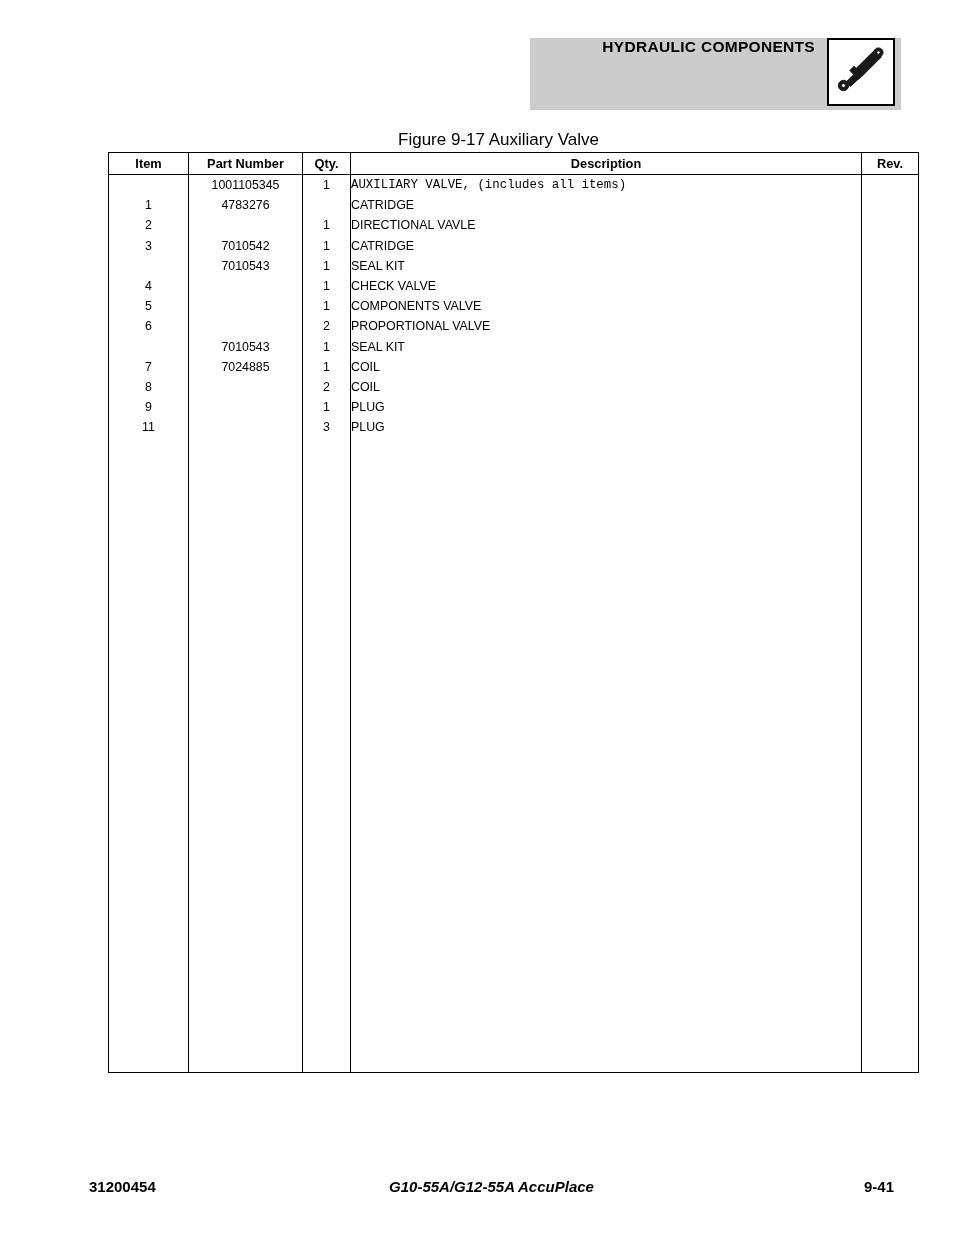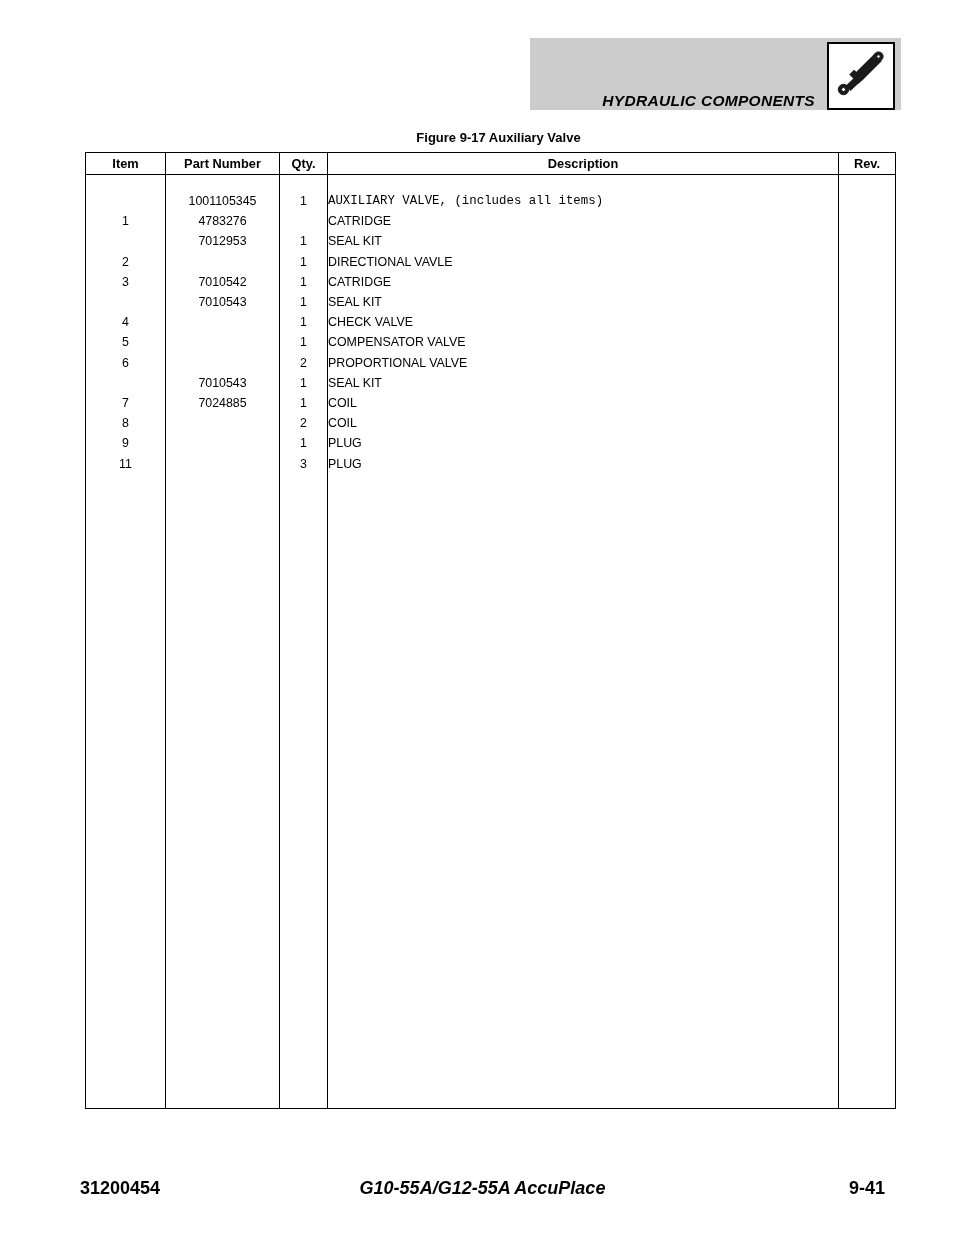--- a/index.html
+++ b/index.html
@@ -18,23 +18,22 @@
 
   
   #header-band {
     position: absolute;
     left: 530px;
     top: 38px;
     width: 371px;
     height: 72px;
     background: #cccccc;
     display: flex;
-    align-items: flex-end;
+    align-items: flex-start;
     justify-content: flex-end;
-    font-style: italic;
   }
   #header-title {
     font-size: 15.5px;
     font-weight: bold;
     letter-spacing: 0.3px;
     color: #000;
     white-space: nowrap;
     margin-right: 12px;
   }
   #header-icon-box {
@@ -48,28 +47,28 @@
   }
   #header-icon-box svg { display: block; }
 
   
   #figure-caption {
     position: absolute;
     left: 96px;
     top: 130px;
     width: 805px;
     text-align: center;
-    font-size: 13px;
-    font-weight: bold;
+    font-size: 17px;
+    font-weight: normal;
   }
 
   
   #parts-table {
     position: absolute;
-    left: 85px;
+    left: 108px;
     top: 152px;
     width: 805px;
     border-collapse: collapse;
     table-layout: fixed;
   }
   #parts-table th,
   #parts-table td {
     border-left: 1.3px solid #000;
     border-right: 1.3px solid #000;
     padding: 0;
@@ -80,46 +79,46 @@
   }
   #parts-table thead th {
     border-top: 1.6px solid #000;
     border-bottom: 1.3px solid #000;
     font-weight: bold;
     text-align: center;
     height: 21px;
     line-height: 21px;
     font-size: 12.8px;
   }
-  #parts-table tbody tr:first-child td { padding-top: 16px; }
+  #parts-table tbody tr:first-child td { padding-top: 0; }
   .col-item  { width: 79px;  text-align: center; }
   .col-part  { width: 113px; text-align: center; }
   .col-qty   { width: 47px;  text-align: center; }
   .col-desc  { width: 510px; text-align: left; }
   .col-rev   { width: 56px;  text-align: center; }
 
   .desc-cell { padding-left: 6px; white-space: nowrap; }
   .lvl0 { padding-left: 6px; font-family: Liberation Mono, monospace; }
   .lvl1 { padding-left: 20px; margin-left: 26px; }
   .lvl2 { padding-left: 30px; }
 
   
   #table-filler td {
     height: 634px;
     border-bottom: 1.6px solid #000;
   }
 
   
   #footer {
     position: absolute;
-    left: 80px;
+    left: 89px;
     top: 1178px;
     width: 805px;
     height: 18px;
-    font-size: 18px;
+    font-size: 15px;
     font-weight: bold;
   }
   #footer-left   { position: absolute; left: 0;     top: 0; }
   #footer-center { position: absolute; left: 0; width: 805px; top: 0; text-align: center; font-style: italic; }
   #footer-right  { position: absolute; right: 0;    top: 0; }
 </style>
 </head>
 <body>
 
 <div id="header-band">
@@ -165,27 +164,20 @@
         <td class="col-rev"></td>
       </tr>
       <tr>
         <td class="col-item">1</td>
         <td class="col-part">4783276</td>
         <td class="col-qty"></td>
         <td class="col-desc desc-cell lvl1">CATRIDGE</td>
         <td class="col-rev"></td>
       </tr>
       <tr>
-        <td class="col-item"></td>
-        <td class="col-part">7012953</td>
-        <td class="col-qty">1</td>
-        <td class="col-desc desc-cell lvl2">SEAL KIT</td>
-        <td class="col-rev"></td>
-      </tr>
-      <tr>
         <td class="col-item">2</td>
         <td class="col-part"></td>
         <td class="col-qty">1</td>
         <td class="col-desc desc-cell lvl1">DIRECTIONAL VAVLE</td>
         <td class="col-rev"></td>
       </tr>
       <tr>
         <td class="col-item">3</td>
         <td class="col-part">7010542</td>
         <td class="col-qty">1</td>
@@ -203,21 +195,21 @@
         <td class="col-item">4</td>
         <td class="col-part"></td>
         <td class="col-qty">1</td>
         <td class="col-desc desc-cell lvl1">CHECK VALVE</td>
         <td class="col-rev"></td>
       </tr>
       <tr>
         <td class="col-item">5</td>
         <td class="col-part"></td>
         <td class="col-qty">1</td>
-        <td class="col-desc desc-cell lvl1">COMPENSATOR VALVE</td>
+        <td class="col-desc desc-cell lvl1">COMPONENTS VALVE</td>
         <td class="col-rev"></td>
       </tr>
       <tr>
         <td class="col-item">6</td>
         <td class="col-part"></td>
         <td class="col-qty">2</td>
         <td class="col-desc desc-cell lvl1">PROPORTIONAL VALVE</td>
         <td class="col-rev"></td>
       </tr>
       <tr>

